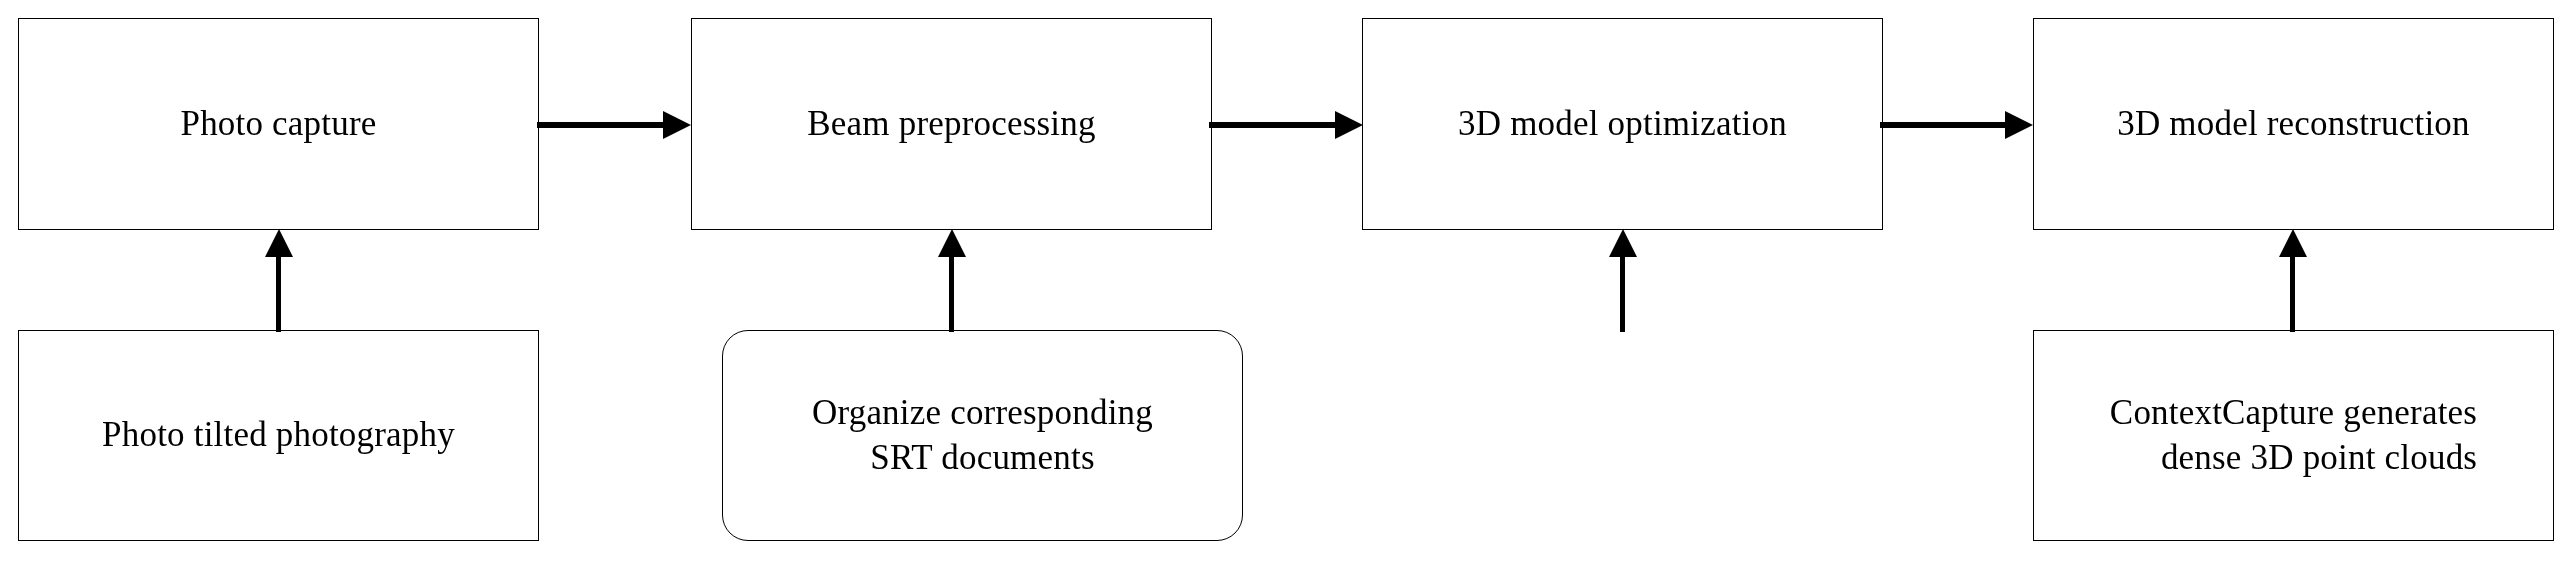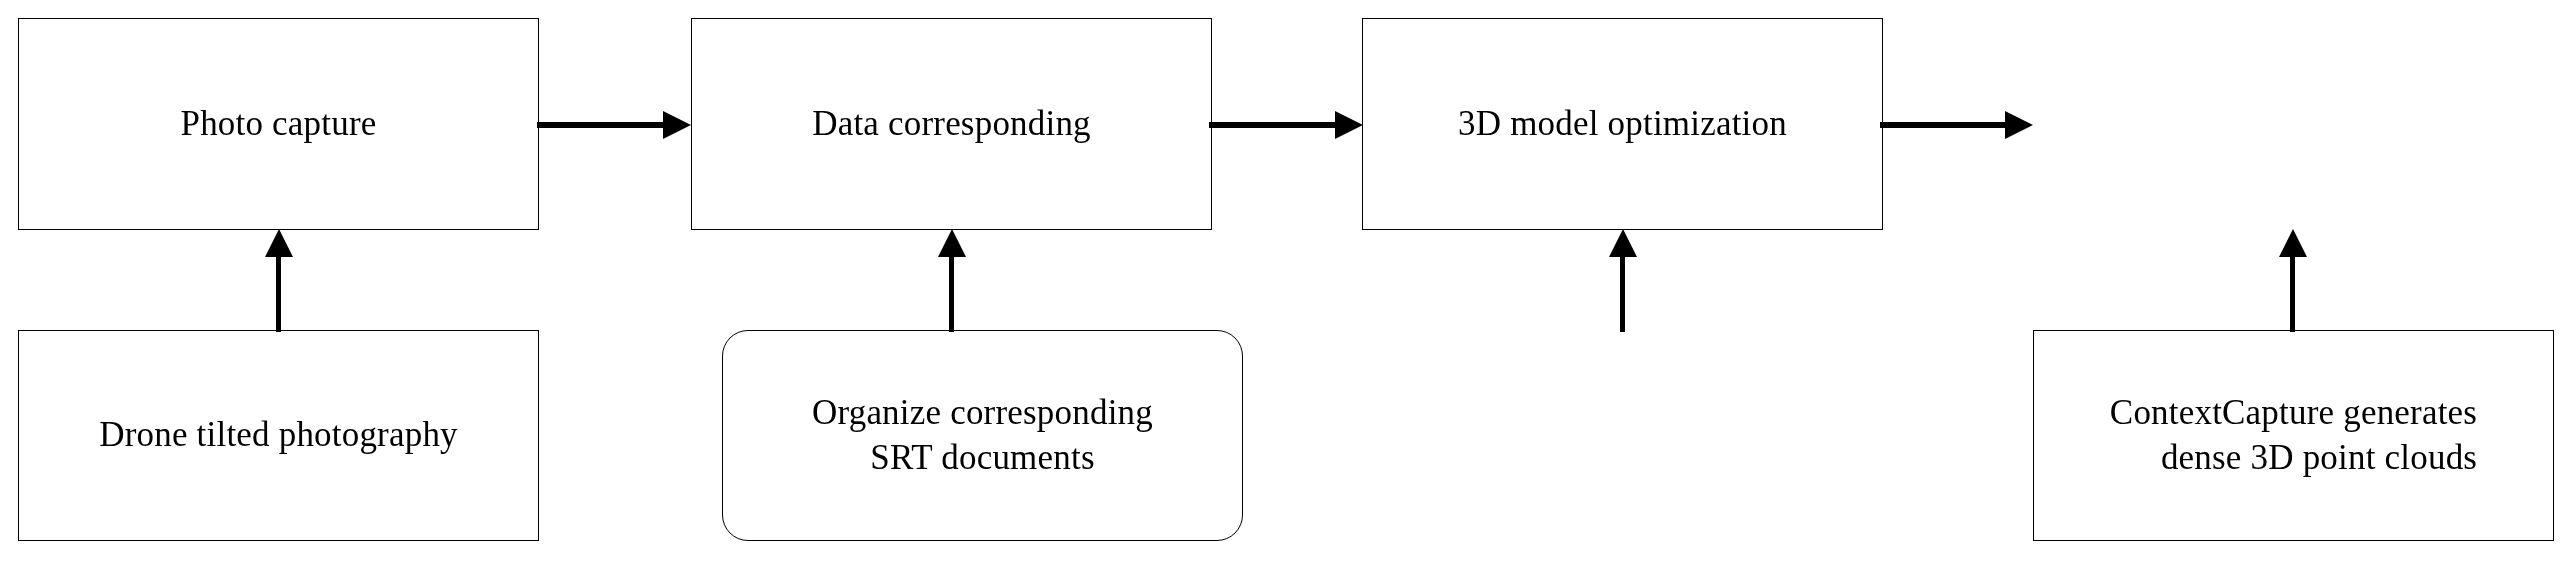--- a/index.html
+++ b/index.html
@@ -113,28 +113,31 @@
 </style>
 </head>
 <body>
 
 <div id="canvas">
 
   <div class="node stage stage-1">
     <span class="label">Photo capture</span>
   </div>
   <div class="node stage stage-2">
-    <span class="label">Data corresponding</span>
+    <span class="label">Beam preprocessing</span>
   </div>
   <div class="node stage stage-3">
     <span class="label">3D model optimization</span>
   </div>
+  <div class="node stage stage-4">
+    <span class="label">3D model reconstruction</span>
+  </div>
 
   <div class="node detail detail-1">
-    <span class="label">Drone tilted photography</span>
+    <span class="label">Photo tilted photography</span>
   </div>
   <div class="node detail detail-2">
     <span class="label">Organize corresponding
 SRT documents</span>
   </div>
   <div class="node detail detail-4">
     <span class="label">ContextCapture generates
 dense 3D point clouds</span>
   </div>
 

